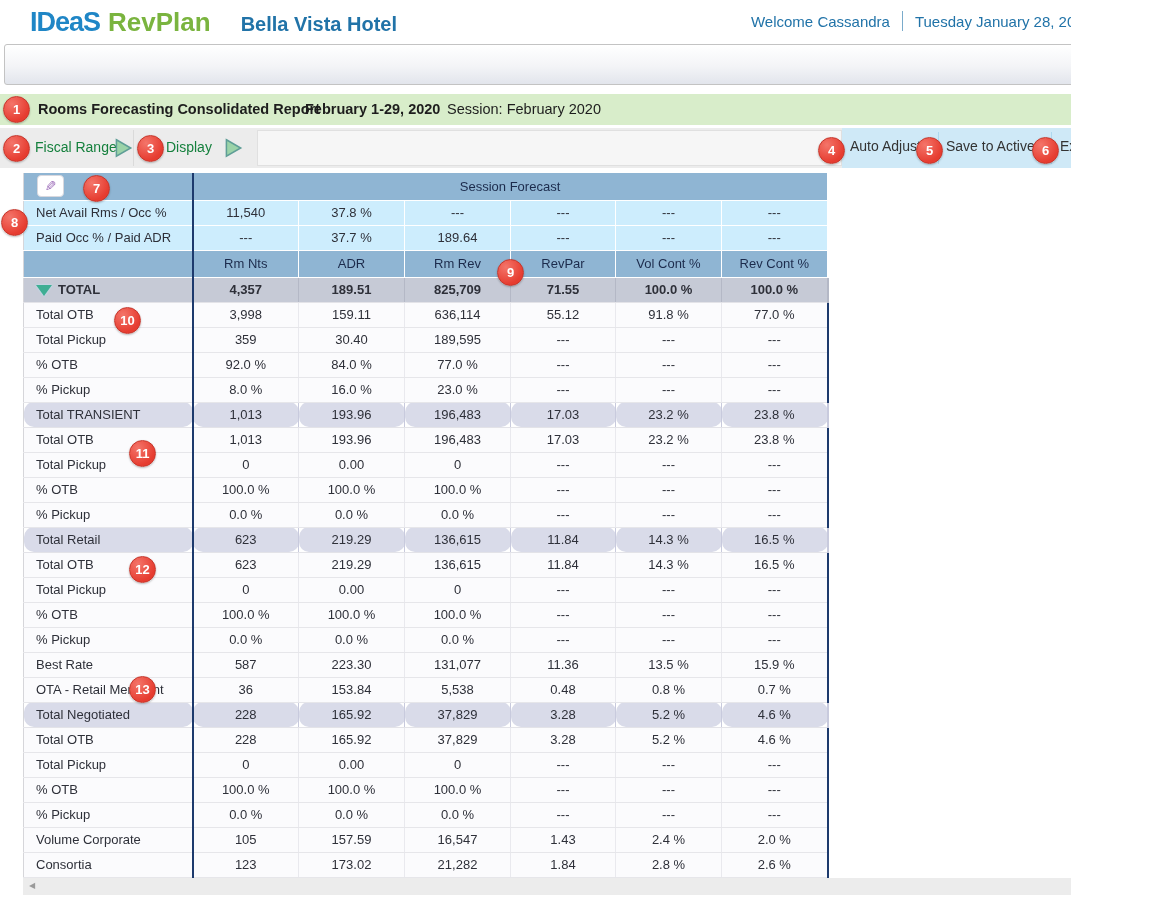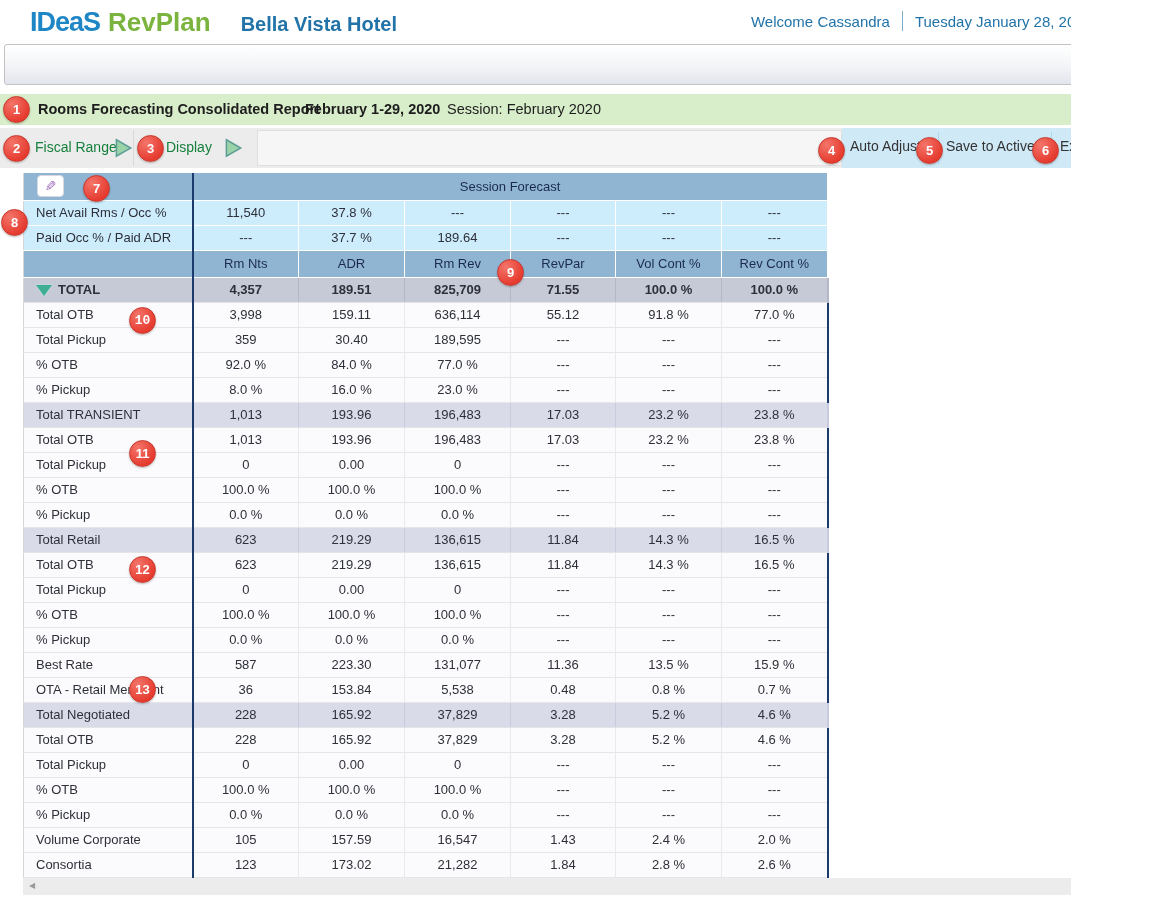--- a/index.html
+++ b/index.html
@@ -54,21 +54,21 @@
   .forecast-table tr.hrow td { height:27px; }
   td.lbl { text-align:left; padding-left:12px; border-right:2px solid #1d3a6d; }
   td.val { text-align:center; border-right:1px solid #e9e9ee; }
   td.val:last-child { border-right:2px solid #1d3a6d; }
   tr.r-head td { background:#8fb5d3; color:#1c2b4c; border-bottom:1px solid #fff; }
   tr.r-head td.val { border-right-color:#fff; }
   tr.r-info td { background:#cdedfd; border-bottom:1px solid #fff; }
   tr.r-info td.val { border-right-color:#fff; }
   tr.r-total td { background:#c6cad6; border-bottom:1px solid #e3e3e8; font-weight:bold; }
   tr.r-total td.val { border-right-color:#b4b8c6; }
-  tr.r-section td { background:#d9dbe9; border-bottom:1px solid #e3e3e8; }
+  tr.r-section td { background:#d9dbe9; border-bottom:1px solid #e3e3e8;border-radius:10px; }
   tr.r-section td.val { border-right-color:#c8cadd; }
   tr.r-normal td { background:#fbfbfd; border-bottom:1px solid #e6e6ea; }
   .pencil-btn { width:27px; height:22px; margin:2px 0 2px 1px; background:#fff; border:1px solid #d8d8de; border-radius:4px;
                 cursor:pointer; font-size:14px; color:#9b6bb8; line-height:20px; display:inline-block; transform:scaleX(-1); }
   .collapse-tri { display:inline-block; width:0; height:0; border-left:8px solid transparent; border-right:8px solid transparent;
                   border-top:11px solid #3fae93; margin-right:6px; vertical-align:-2px; cursor:pointer;
                   filter:drop-shadow(0 0 1px #bfe6f6); }
 
   
   .vscroll { position:absolute; left:1117px; top:173px; width:16px; height:719px; background:#f2f2f2; border:1px solid #e6e6e6; }
@@ -443,18 +443,18 @@
 
   <span class="badge" style="left:3px;   top:96px;">1</span>
   <span class="badge" style="left:3px;   top:135px;">2</span>
   <span class="badge" style="left:137px; top:135px;">3</span>
   <span class="badge" style="left:818px; top:137px;">4</span>
   <span class="badge" style="left:916px; top:137px;">5</span>
   <span class="badge" style="left:1032px;top:137px;">6</span>
   <span class="badge" style="left:83px;  top:175px;">7</span>
   <span class="badge" style="left:1px;   top:209px;">8</span>
   <span class="badge" style="left:497px; top:259px;">9</span>
-  <span class="badge" style="left:129px; top:307px;font-family:Liberation Mono, monospace;">10</span>
+  <span class="badge" style="left:114px; top:307px;">10</span>
   <span class="badge" style="left:129px; top:440px;">11</span>
   <span class="badge" style="left:129px; top:556px;">12</span>
   <span class="badge" style="left:129px; top:676px;">13</span>
 
 </div>
 
 </body></html>

